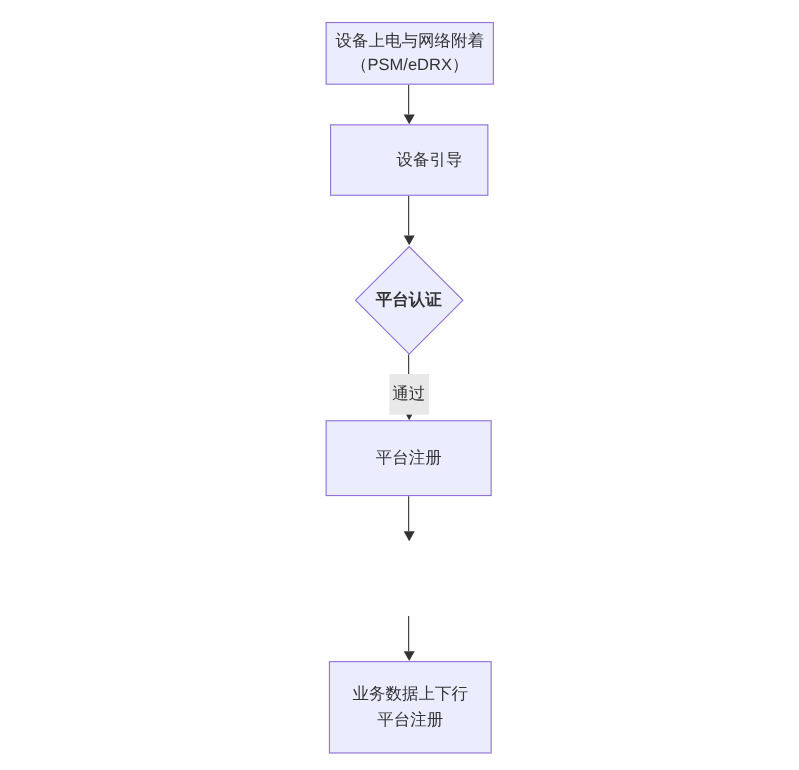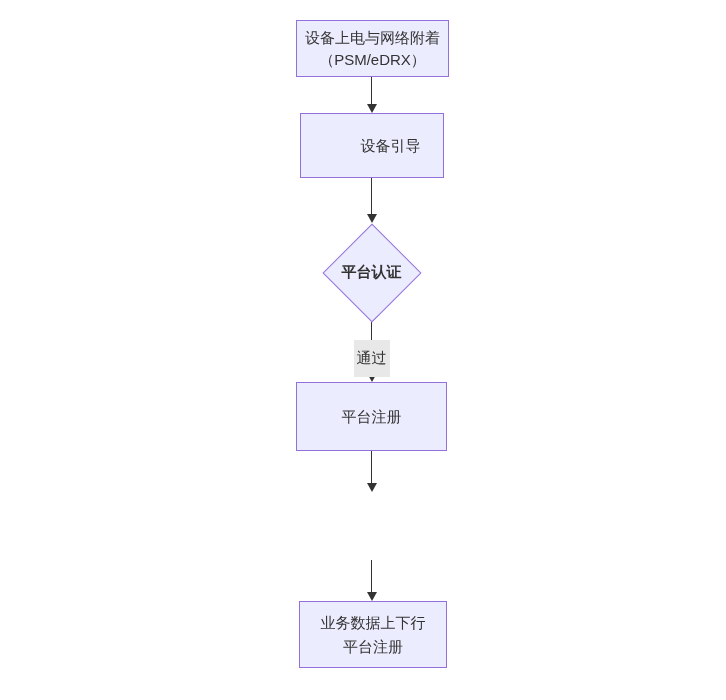--- a/index.html
+++ b/index.html
@@ -25,21 +25,21 @@
     justify-content: center;
     text-align: left;
     font-size: 15px;
     line-height: 24px;
     z-index: 2;
   }
   .node-1 { left: 296px; top: 20px;  width: 153px; height: 57px; line-height: 22px; }
   .node-2 { left: 300px; top: 113px; width: 144px; height: 65px; padding-left: 37px; }
   .node-4 { left: 296px; top: 382px; width: 151px; height: 69px; gap: 16px; }
   .node-5 { left: 295px; top: 492px; width: 153px; height: 68px; }
-  .node-6 { left: 299px; top: 601px; width: 148px; height: 67px; }
+  .node-6 { left: 299px; top: 601px; width: 148px; height: 84px; }
 
   
   .diamond-node { position: absolute; left: 321px; top: 222px; width: 101px; height: 101px; z-index: 2; font-weight: bold; }
   .diamond-shape {
     position: absolute; left: 50%; top: 50%;
     width: 70px; height: 70px;
     transform: translate(-50%, -50%) rotate(45deg);
     box-sizing: border-box;
     background: var(--node-fill, #ECECFF);
     border: 1.5px solid var(--node-border, #9370DB);

